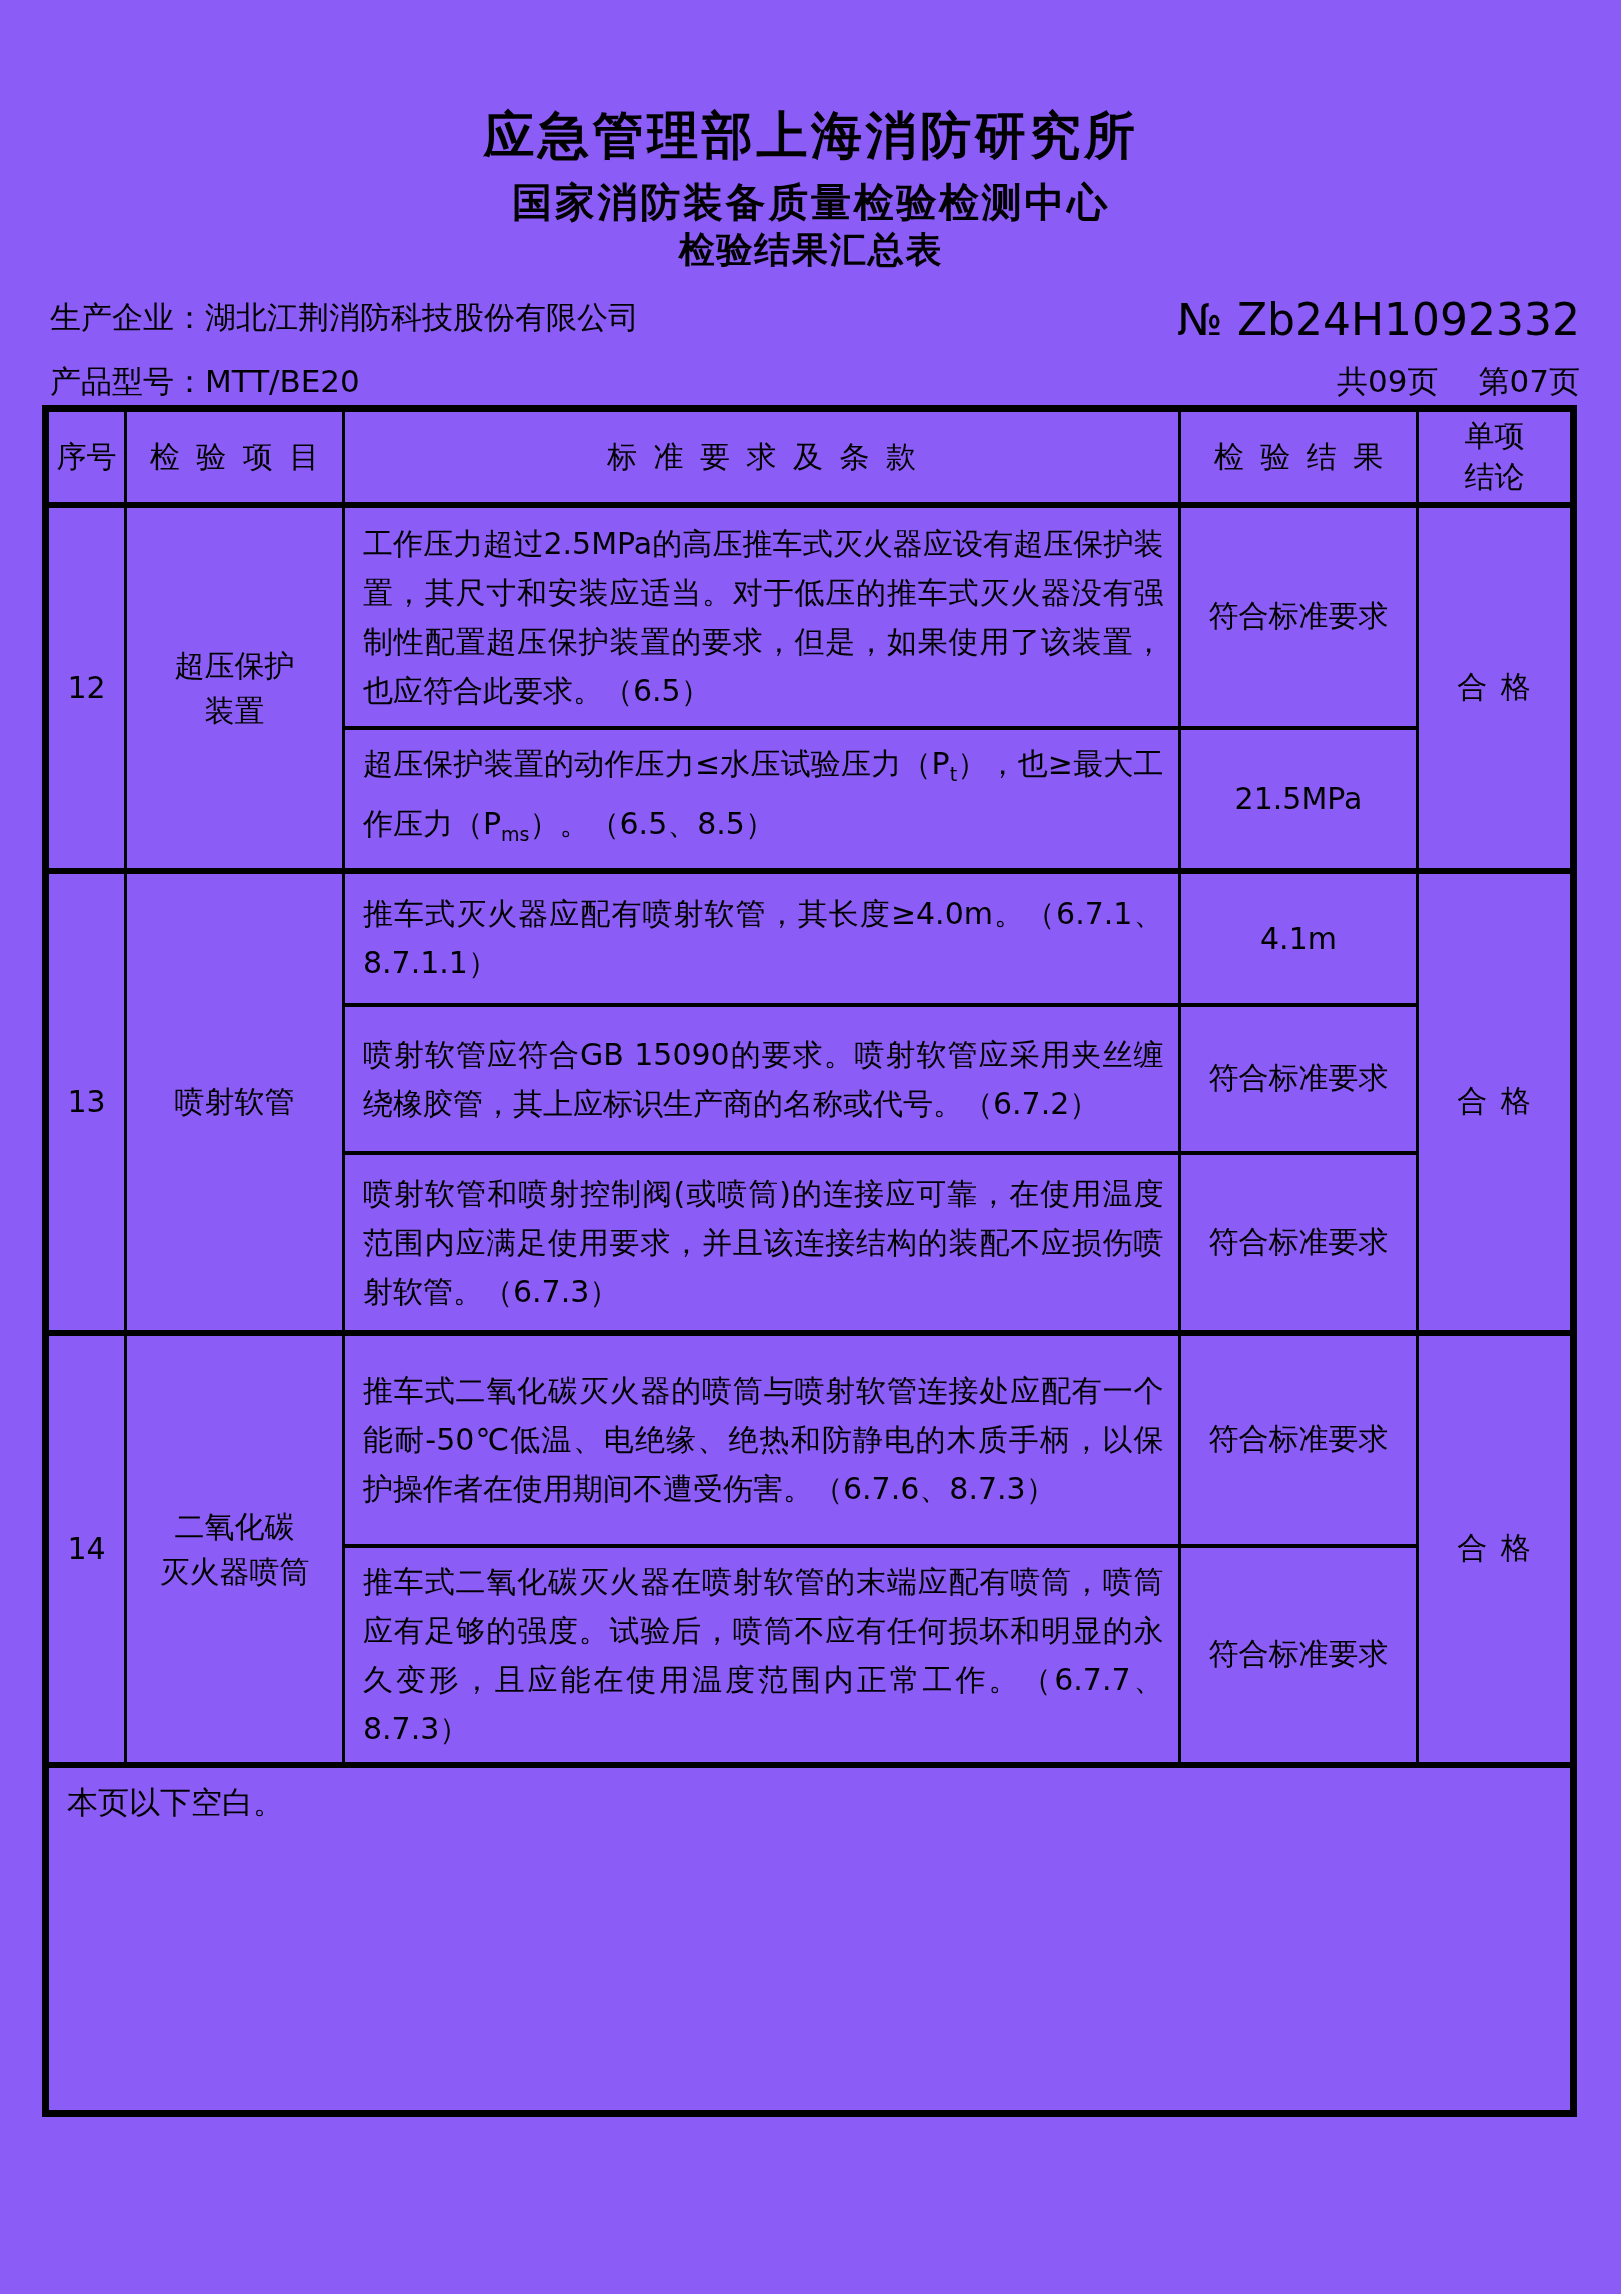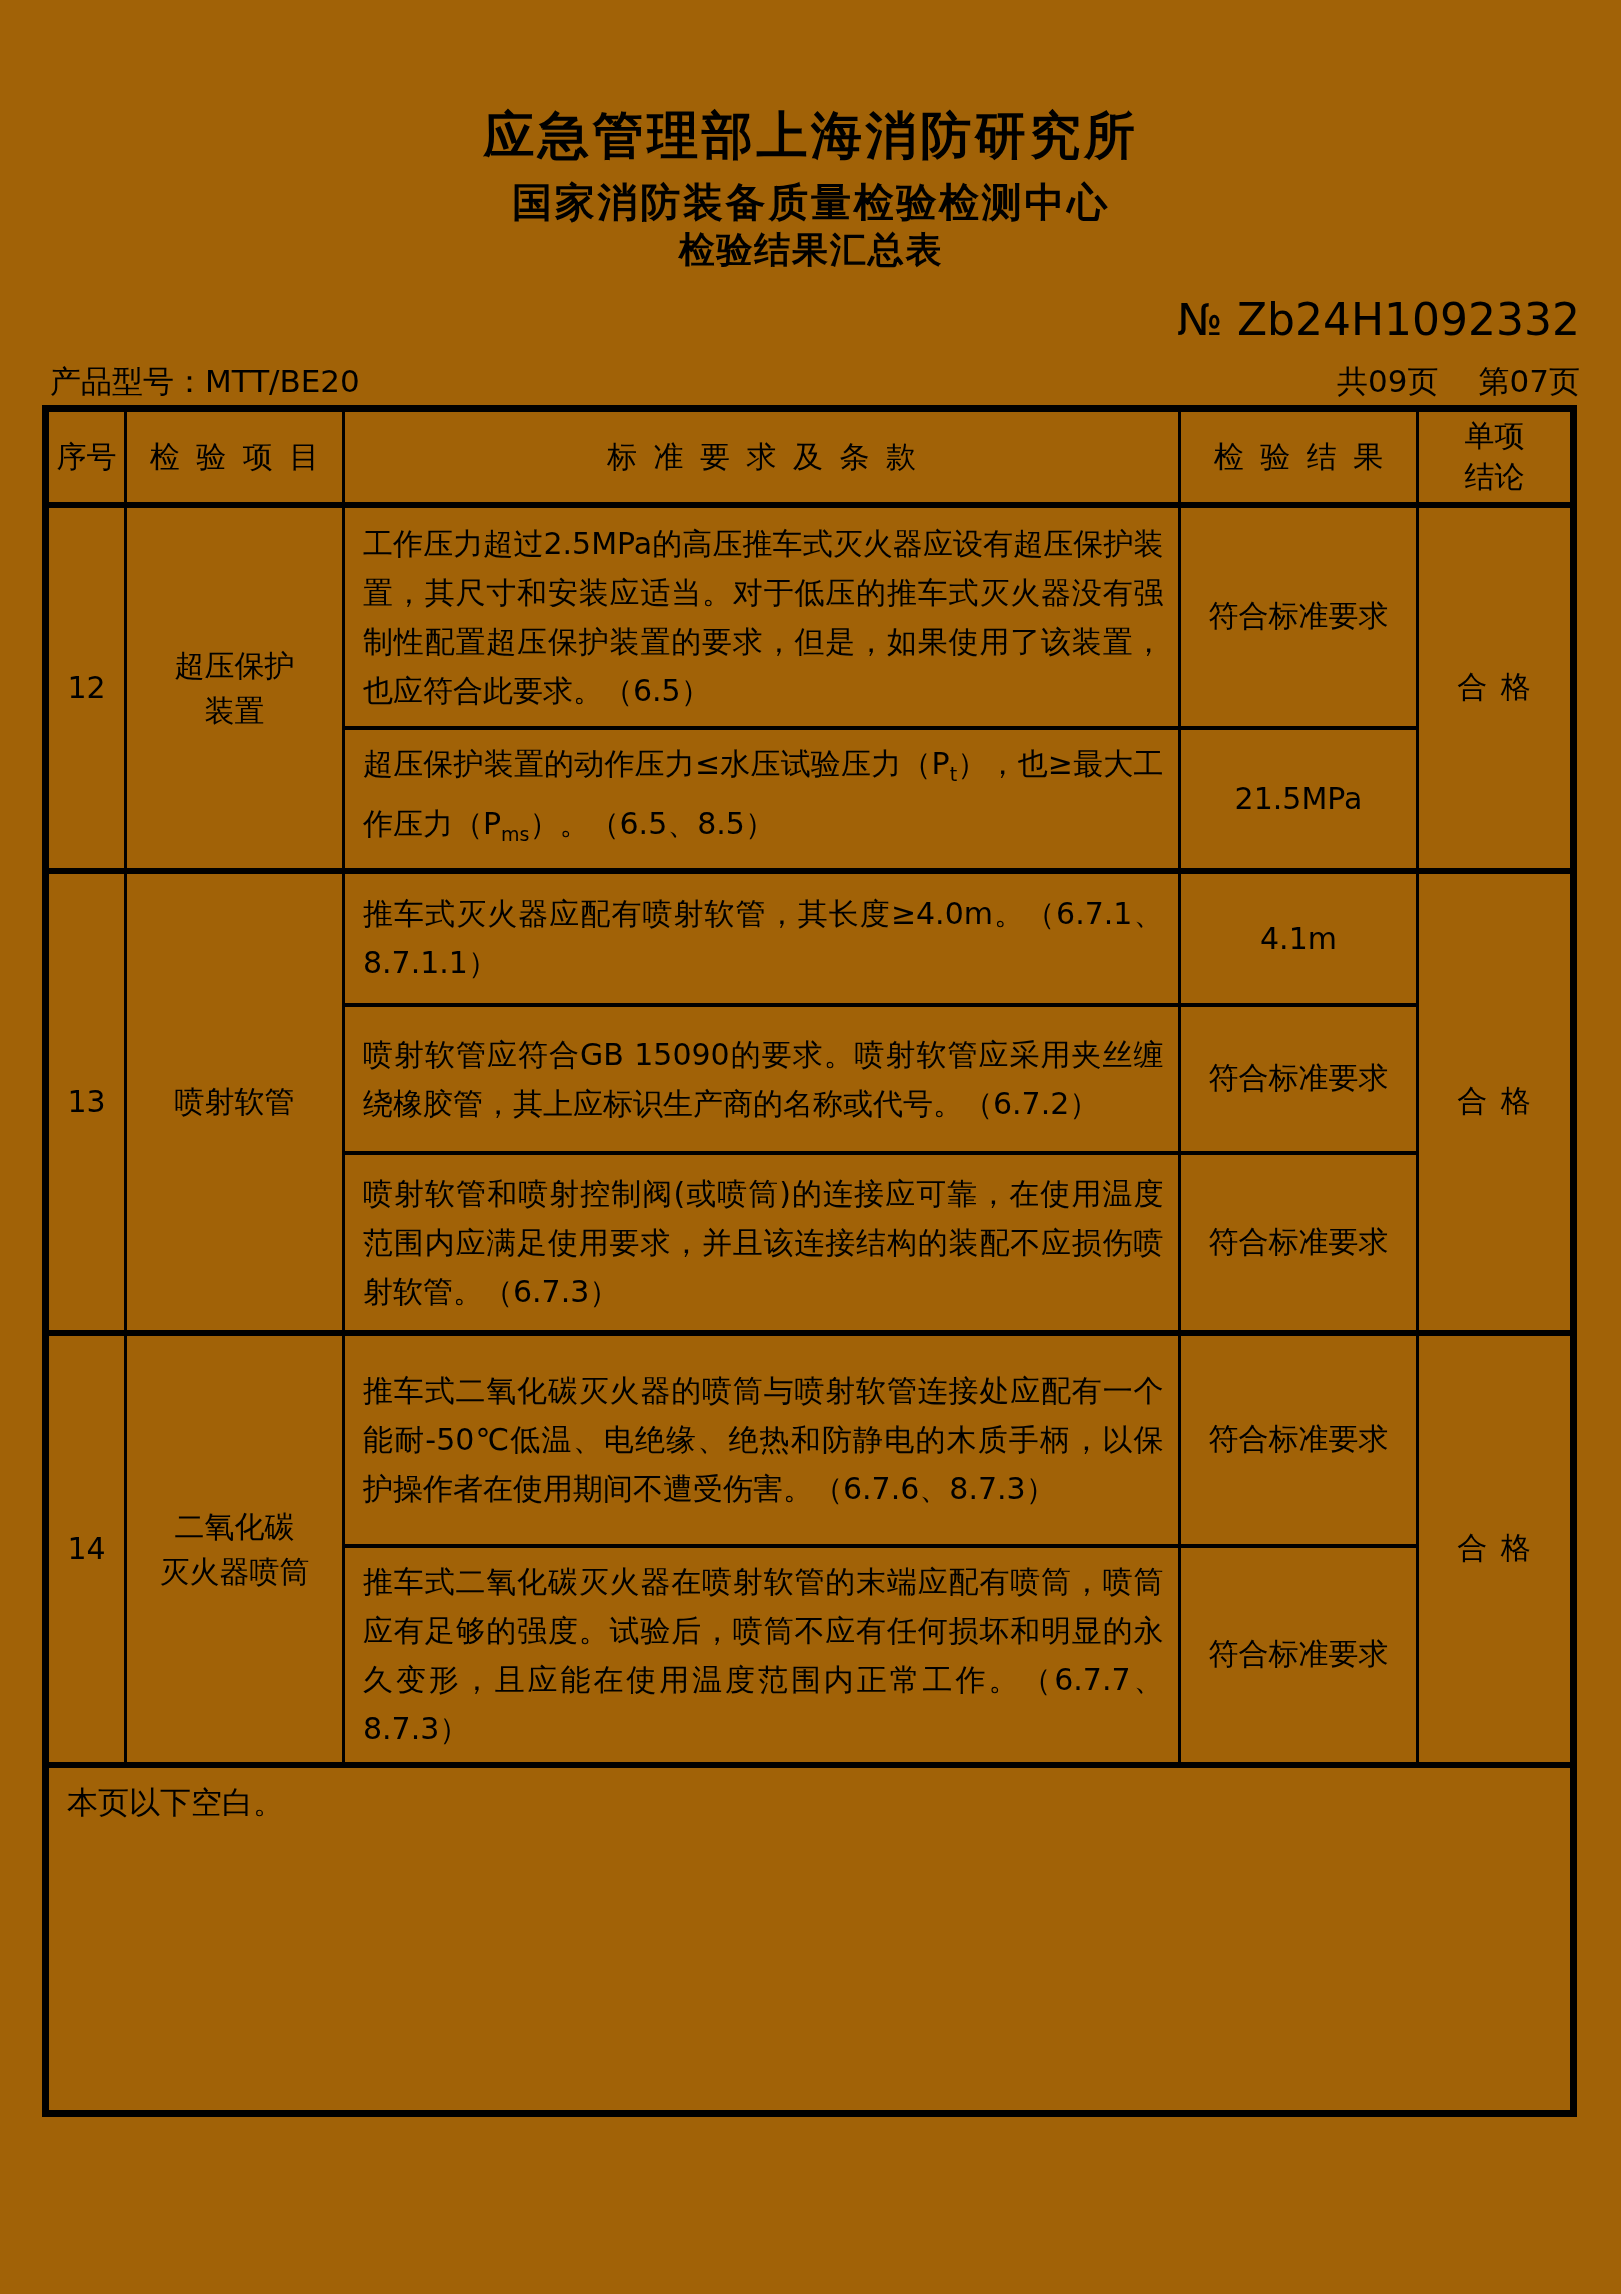--- a/index.html
+++ b/index.html
@@ -1,19 +1,19 @@
 <!DOCTYPE html>
 <html style="font-size:14.5px"><head>
 <meta charset="utf-8">
 <style>
   html,body { margin:0; padding:0; background:#e8e8e8; }
   .page {
     position:relative;
     width:1622px; height:2295px;
-    background:#a16207;
+    background:#8b5cf6;
     font-family:"DejaVu Sans", sans-serif;
     color:#000;
     overflow:hidden;
     margin:0 auto;
   }
   .center { text-align:center; width:100%; position:absolute; left:0; }
   .title1 { top:102px; font-size:51px; font-weight:bold; letter-spacing:3.6px; }
   .title2 { top:175px; font-size:40px; font-weight:bold; letter-spacing:2.7px; }
   .title3 { top:226px; font-size:36px; font-weight:bold; letter-spacing:1.8px; }
 
@@ -67,20 +67,21 @@
 </style>
 </head>
 <body>
 
 <div class="page">
 
   <div class="center title1">应急管理部上海消防研究所</div>
   <div class="center title3">检验结果汇总表</div>
   <div class="center title2">国家消防装备质量检验检测中心</div>
 
+  <div class="meta m-left1"><span>生产企业：</span><span>湖北江荆消防科技股份有限公司</span></div>
   <div class="meta m-right1"><span>№</span> <span>Zb24H1092332</span></div>
 
   <div class="meta m-left2"><span>产品型号：</span><span>MTT/BE20</span></div>
   <div class="meta m-right2"><span>共09页</span><span class="page-gap"></span><span>第07页</span></div>
 
   <table class="results">
     <colgroup>
       <col style="width:80px">
       <col style="width:218px">
       <col style="width:836px">

